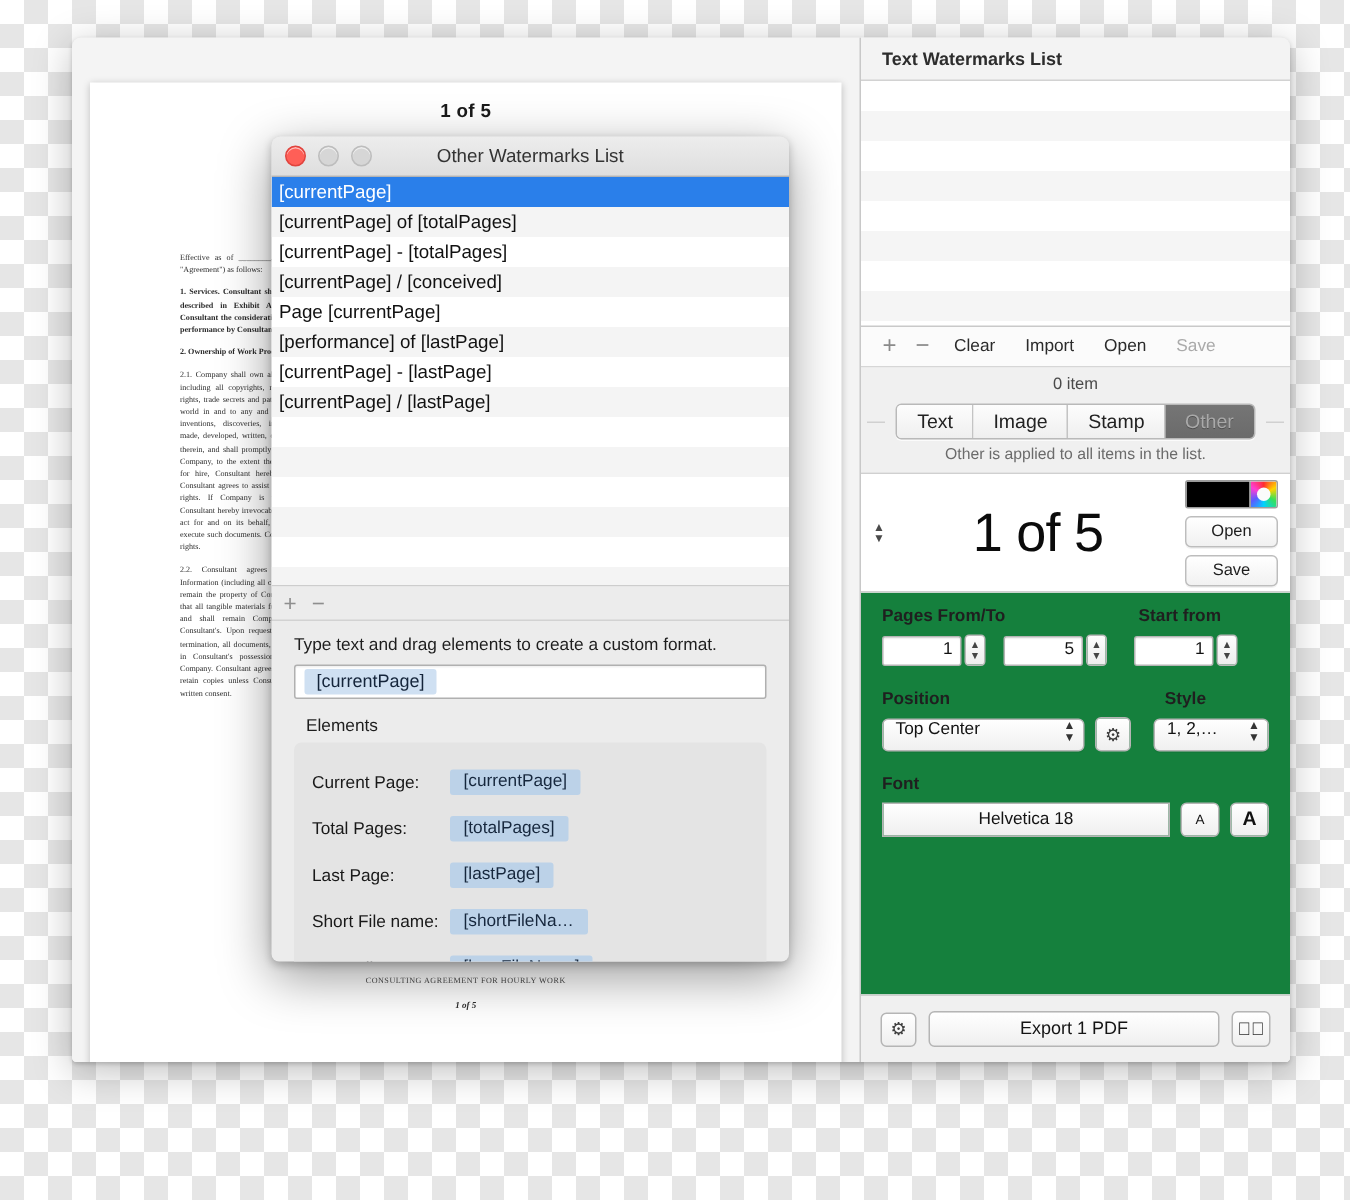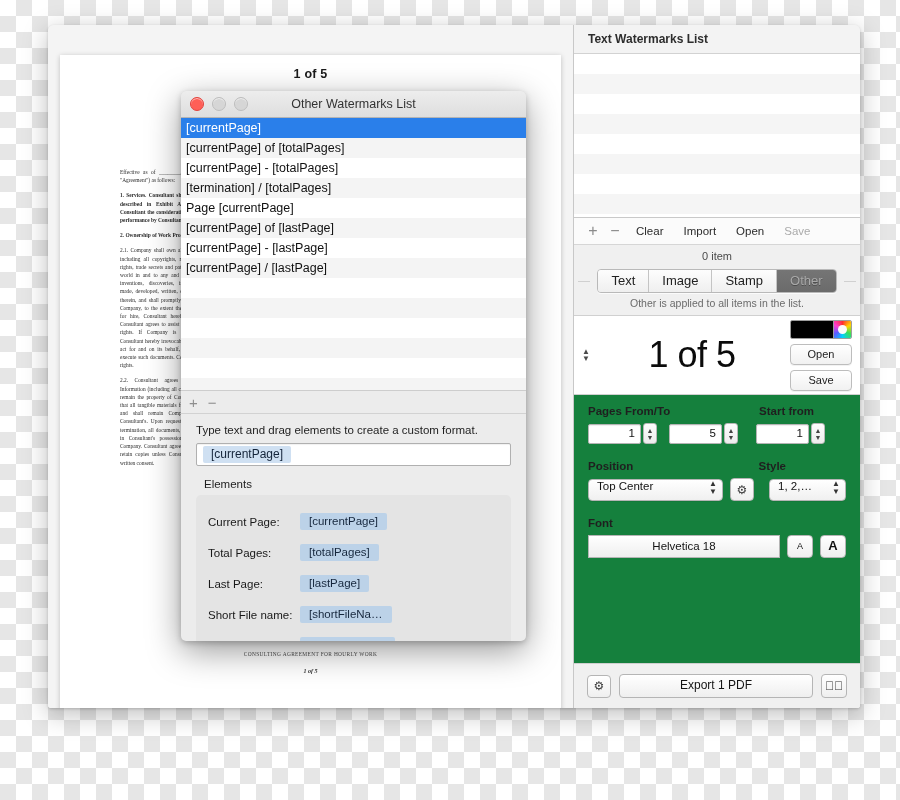--- a/index.html
+++ b/index.html
@@ -500,21 +500,21 @@
             <div class="num-field">1</div>
             <div class="stepper">
                 <span>▲</span>
                 <span>▼</span>
               </div>
           </div>
         </div>
 
         <div class="row" style="justify-content:space-between;">
           <div class="sec-label">Position</div>
-          <div class="sec-label" style="margin-right:60px;">Style</div>
+          <div class="sec-label" style="margin-right:42px;">Style</div>
         </div>
 
         <div class="row" style="gap:7px; margin-bottom:16px;">
           <div class="popup" style="width:120px;">
             <span>Top Center</span>
             <span class="chev">
                 <span>▲</span>
                 <span>▼</span>
               </span>
           </div>
@@ -554,23 +554,23 @@
       <span class="tl-dot"></span>
       <span class="tl-dot"></span>
     </div>
     <div id="dlg-title">Other Watermarks List</div>
   </div>
 
   <div id="fmt-list">
     <div class="fmt-row selected">[currentPage]</div>
     <div class="fmt-row alt">[currentPage] of [totalPages]</div>
     <div class="fmt-row">[currentPage] - [totalPages]</div>
-    <div class="fmt-row alt">[termination] / [totalPages]</div>
+    <div class="fmt-row alt">[currentPage] / [conceived]</div>
     <div class="fmt-row">Page [currentPage]</div>
-    <div class="fmt-row alt">[currentPage] of [lastPage]</div>
+    <div class="fmt-row alt">[performance] of [lastPage]</div>
     <div class="fmt-row">[currentPage] - [lastPage]</div>
     <div class="fmt-row alt">[currentPage] / [lastPage]</div>
     <div class="fmt-row"></div>
     <div class="fmt-row alt"></div>
     <div class="fmt-row"></div>
     <div class="fmt-row alt"></div>
     <div class="fmt-row"></div>
     <div class="fmt-row alt"></div>
   </div>
 

